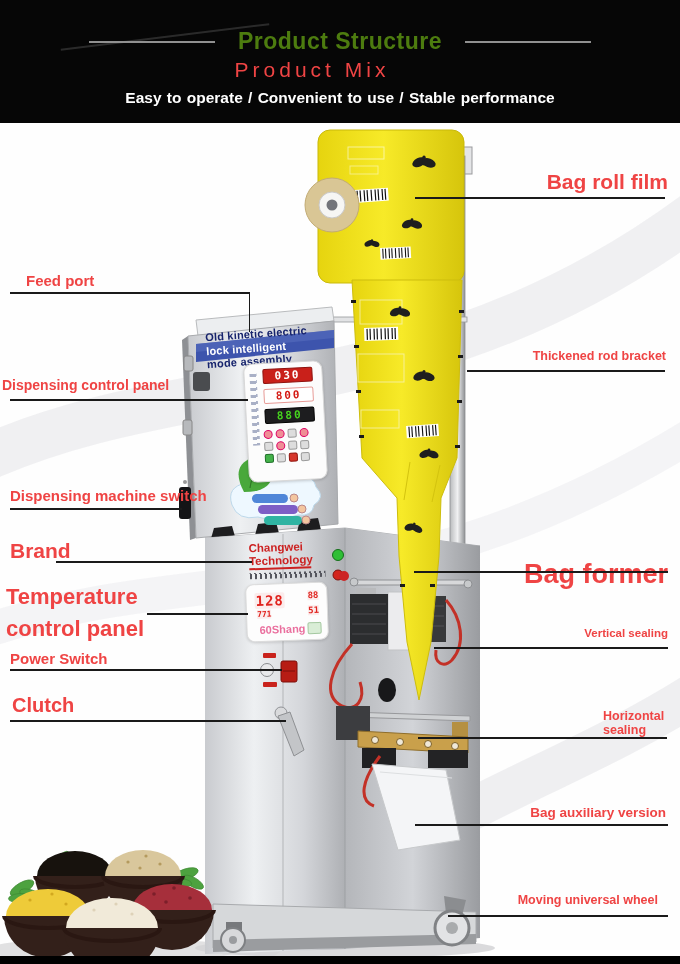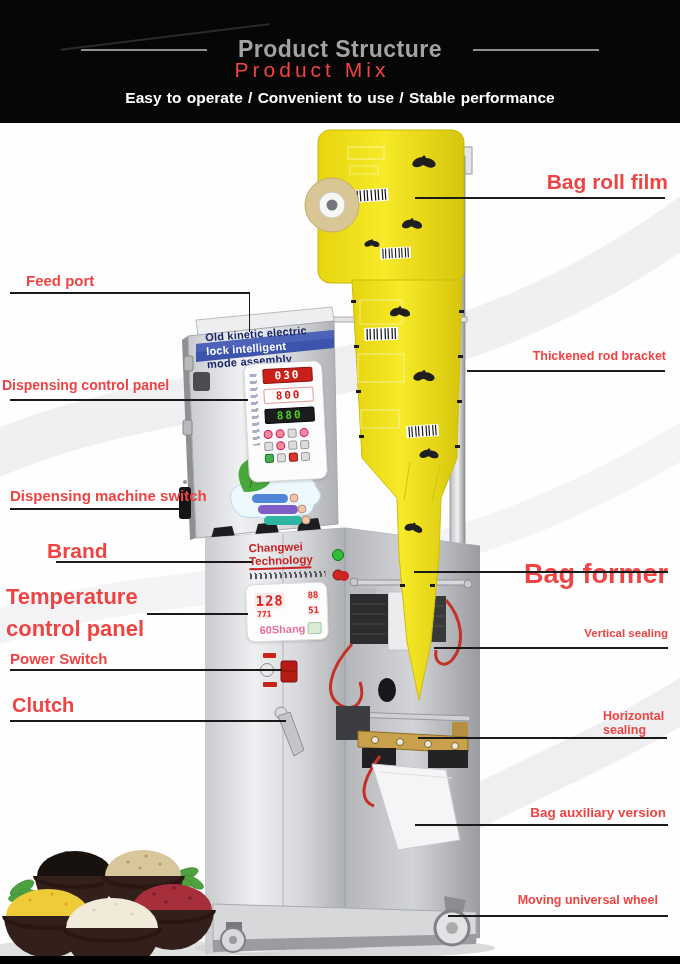--- a/index.html
+++ b/index.html
@@ -5,21 +5,21 @@
   html,body{margin:0;padding:0;background:#444;}
   .canvas{position:relative;width:680px;height:964px;margin:0 auto;background:#fefefe;
           overflow:hidden;font-family:"Liberation Sans",sans-serif;}
   
   .hdr{position:absolute;left:0;top:0;width:680px;height:123px;background:#060606;z-index:4;}
   .hdr .streak{position:absolute;left:60px;top:36px;width:210px;height:2px;background:#3a3a3a;
                transform:rotate(-7deg);opacity:.7;}
   .title-row{position:absolute;left:0;top:20px;width:680px;display:flex;align-items:center;
              justify-content:center;gap:15px;}
   .rule{width:126px;height:2px;background:#909090;}
-  .t1{color:#a3a3a3;font-size:23px;font-weight:bold;letter-spacing:.5px;margin:16px;}
+  .t1{color:#4d7c0f;font-size:23px;font-weight:bold;letter-spacing:.5px;margin:8px;}
   .t2{position:absolute;left:0;top:58px;width:624px;text-align:center;color:#ef4444;
       font-size:21px;font-weight:400;letter-spacing:4px;}
   .t3{position:absolute;left:0;top:89px;width:680px;text-align:center;color:#fff;
       font-size:15.5px;font-weight:bold;word-spacing:1px;}
   
   svg.art{position:absolute;left:0;top:0;z-index:1;}
   
   .ovl{position:absolute;z-index:2;}
   .hopper-note{left:206px;top:326px;width:150px;transform:rotate(-4deg);
                font-size:11px;font-weight:bold;line-height:13.5px;letter-spacing:.2px;}
@@ -357,21 +357,21 @@
   <div class="lbl" style="left:26px;top:272px;font-size:15px;text-align:center;">Feed port</div>
   <div class="ln" style="left:10px;top:292px;width:240px;"></div>
   <div class="ln v" style="left:248.5px;top:292px;height:40px;"></div>
 
   <div class="lbl" style="left:2px;top:377px;font-size:14px;">Dispensing control panel</div>
   <div class="ln" style="left:10px;top:399px;width:238px;"></div>
 
   <div class="lbl" style="left:10px;top:487px;font-size:15px;">Dispensing machine switch</div>
   <div class="ln" style="left:10px;top:508px;width:172px;"></div>
 
-  <div class="lbl" style="left:10px;top:539px;font-size:21px;margin-left:37px;">Brand</div>
+  <div class="lbl" style="left:10px;top:539px;font-size:21px;">Brand</div>
   <div class="ln" style="left:56px;top:561px;width:196px;"></div>
 
   <div class="lbl wrap" style="left:6px;top:581px;font-size:22px;line-height:32px;width:160px;">Temperature control panel</div>
   <div class="ln" style="left:147px;top:613px;width:101px;"></div>
 
   <div class="lbl" style="left:10px;top:650px;font-size:15px;">Power Switch</div>
   <div class="ln" style="left:10px;top:669px;width:272px;"></div>
 
   <div class="lbl" style="left:12px;top:694px;font-size:20px;">Clutch</div>
   <div class="ln" style="left:10px;top:720px;width:276px;"></div>

